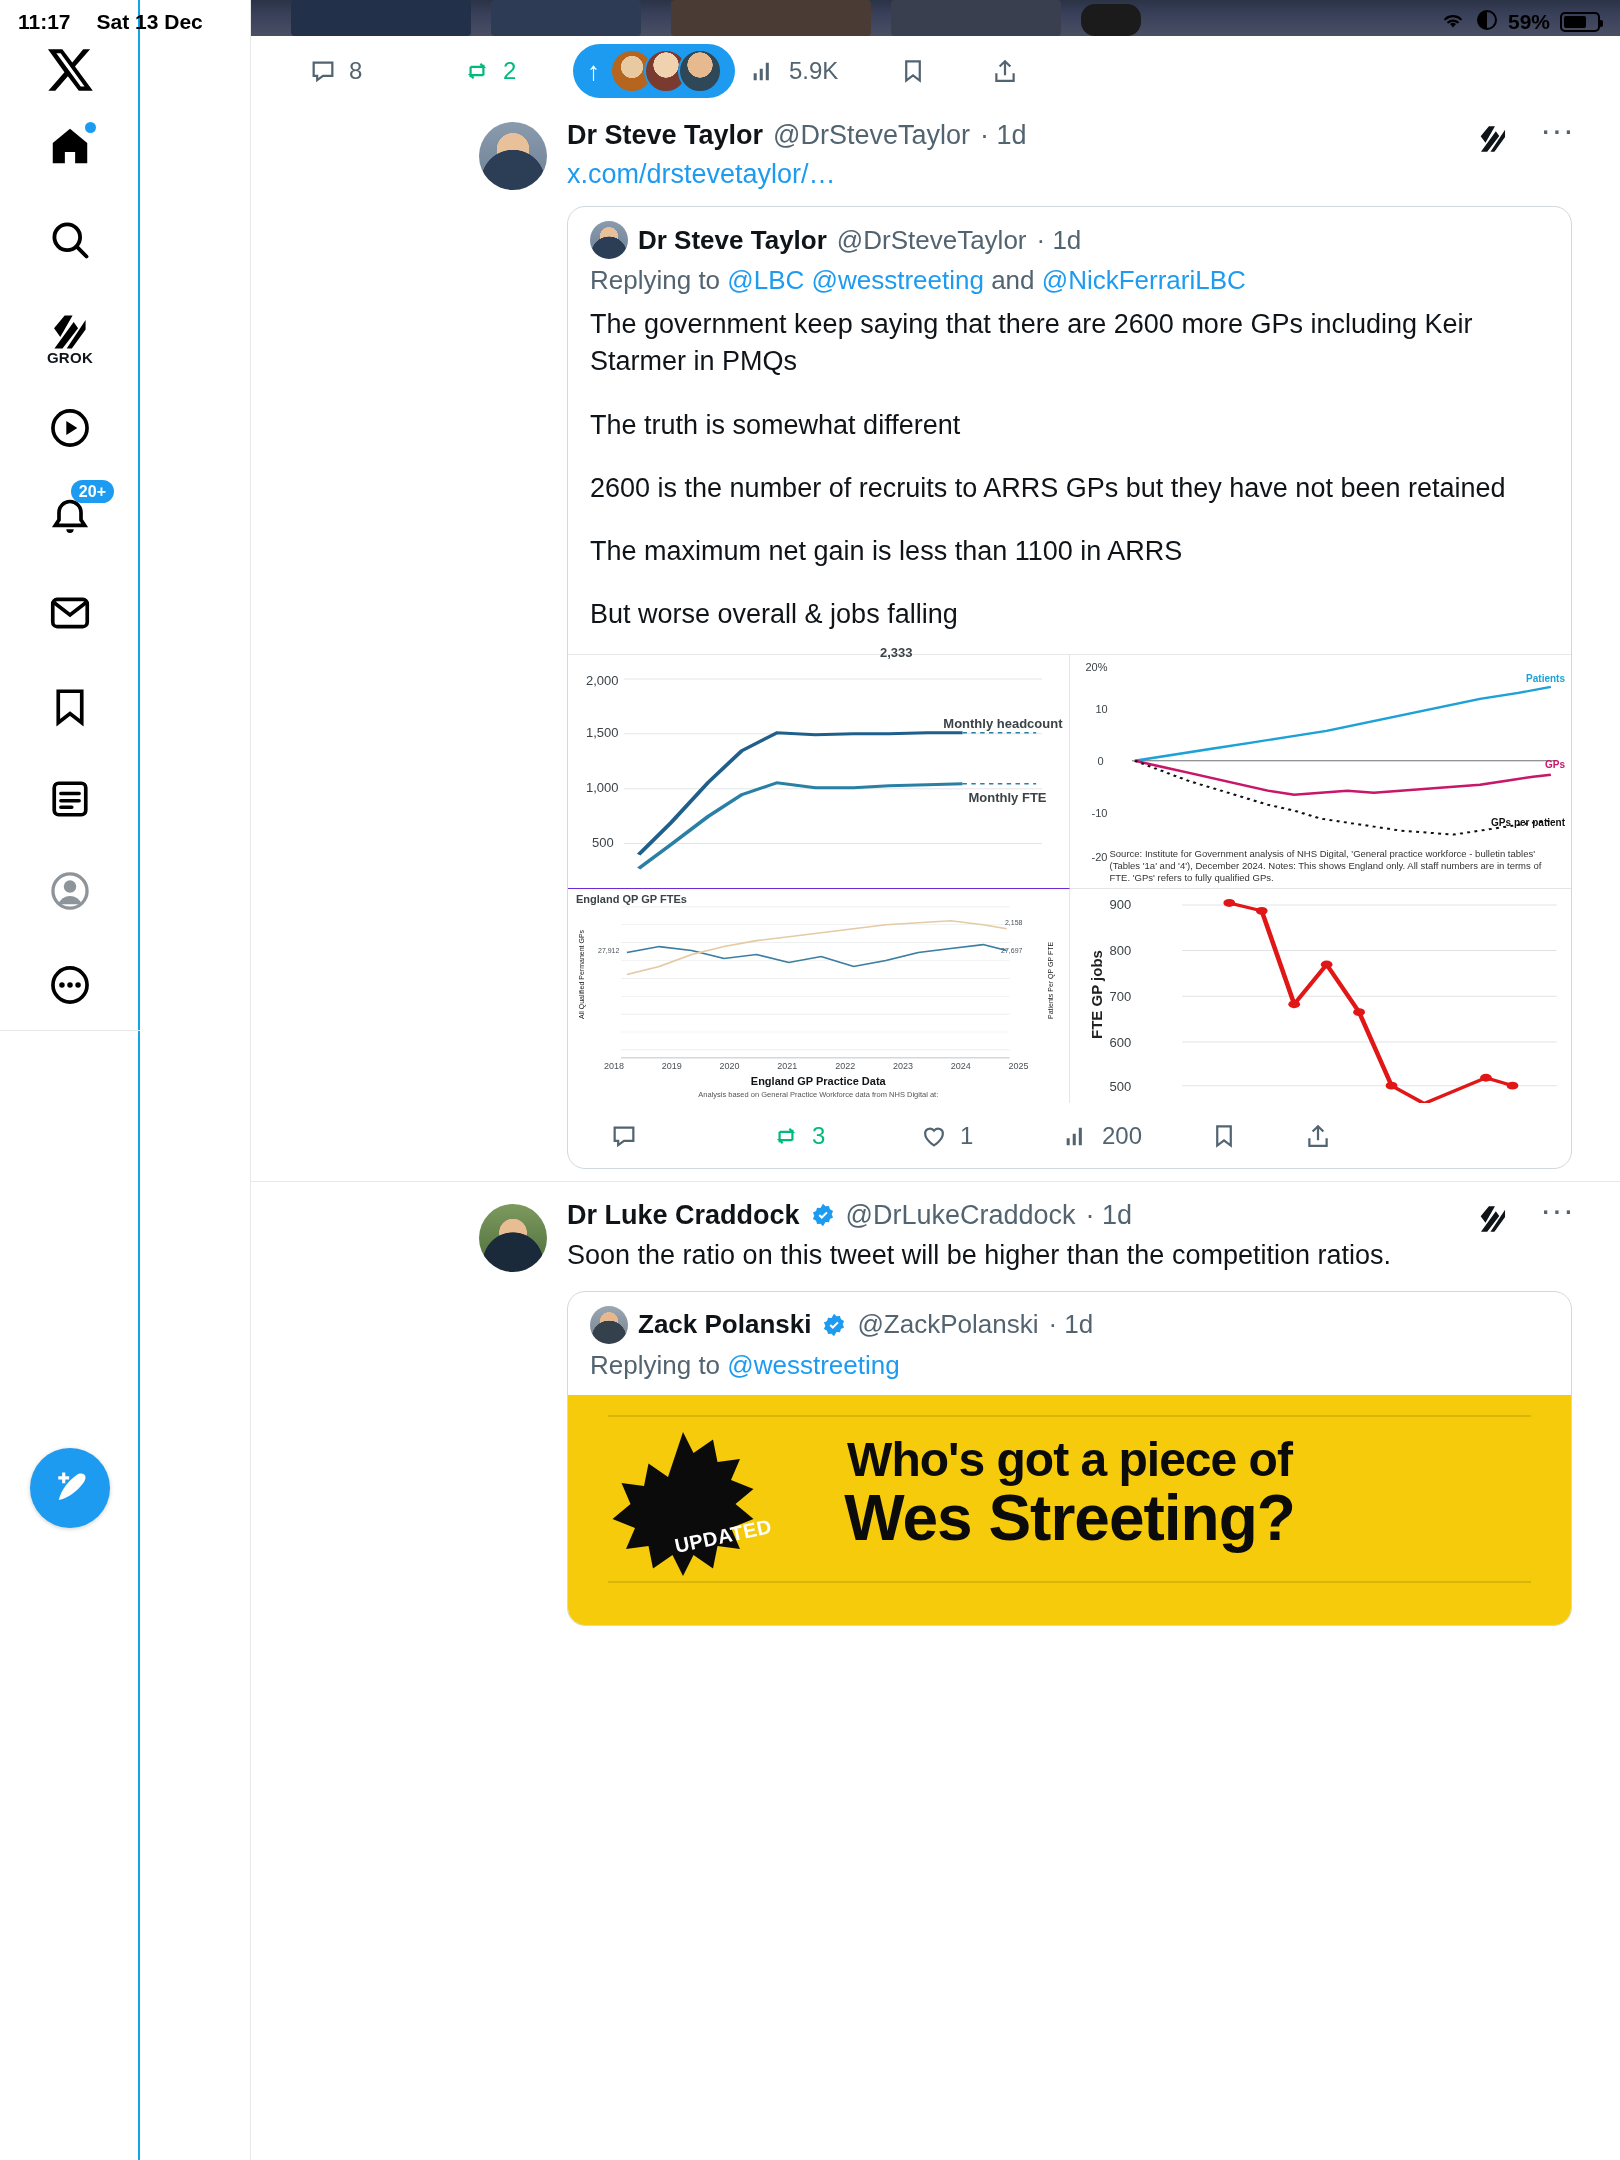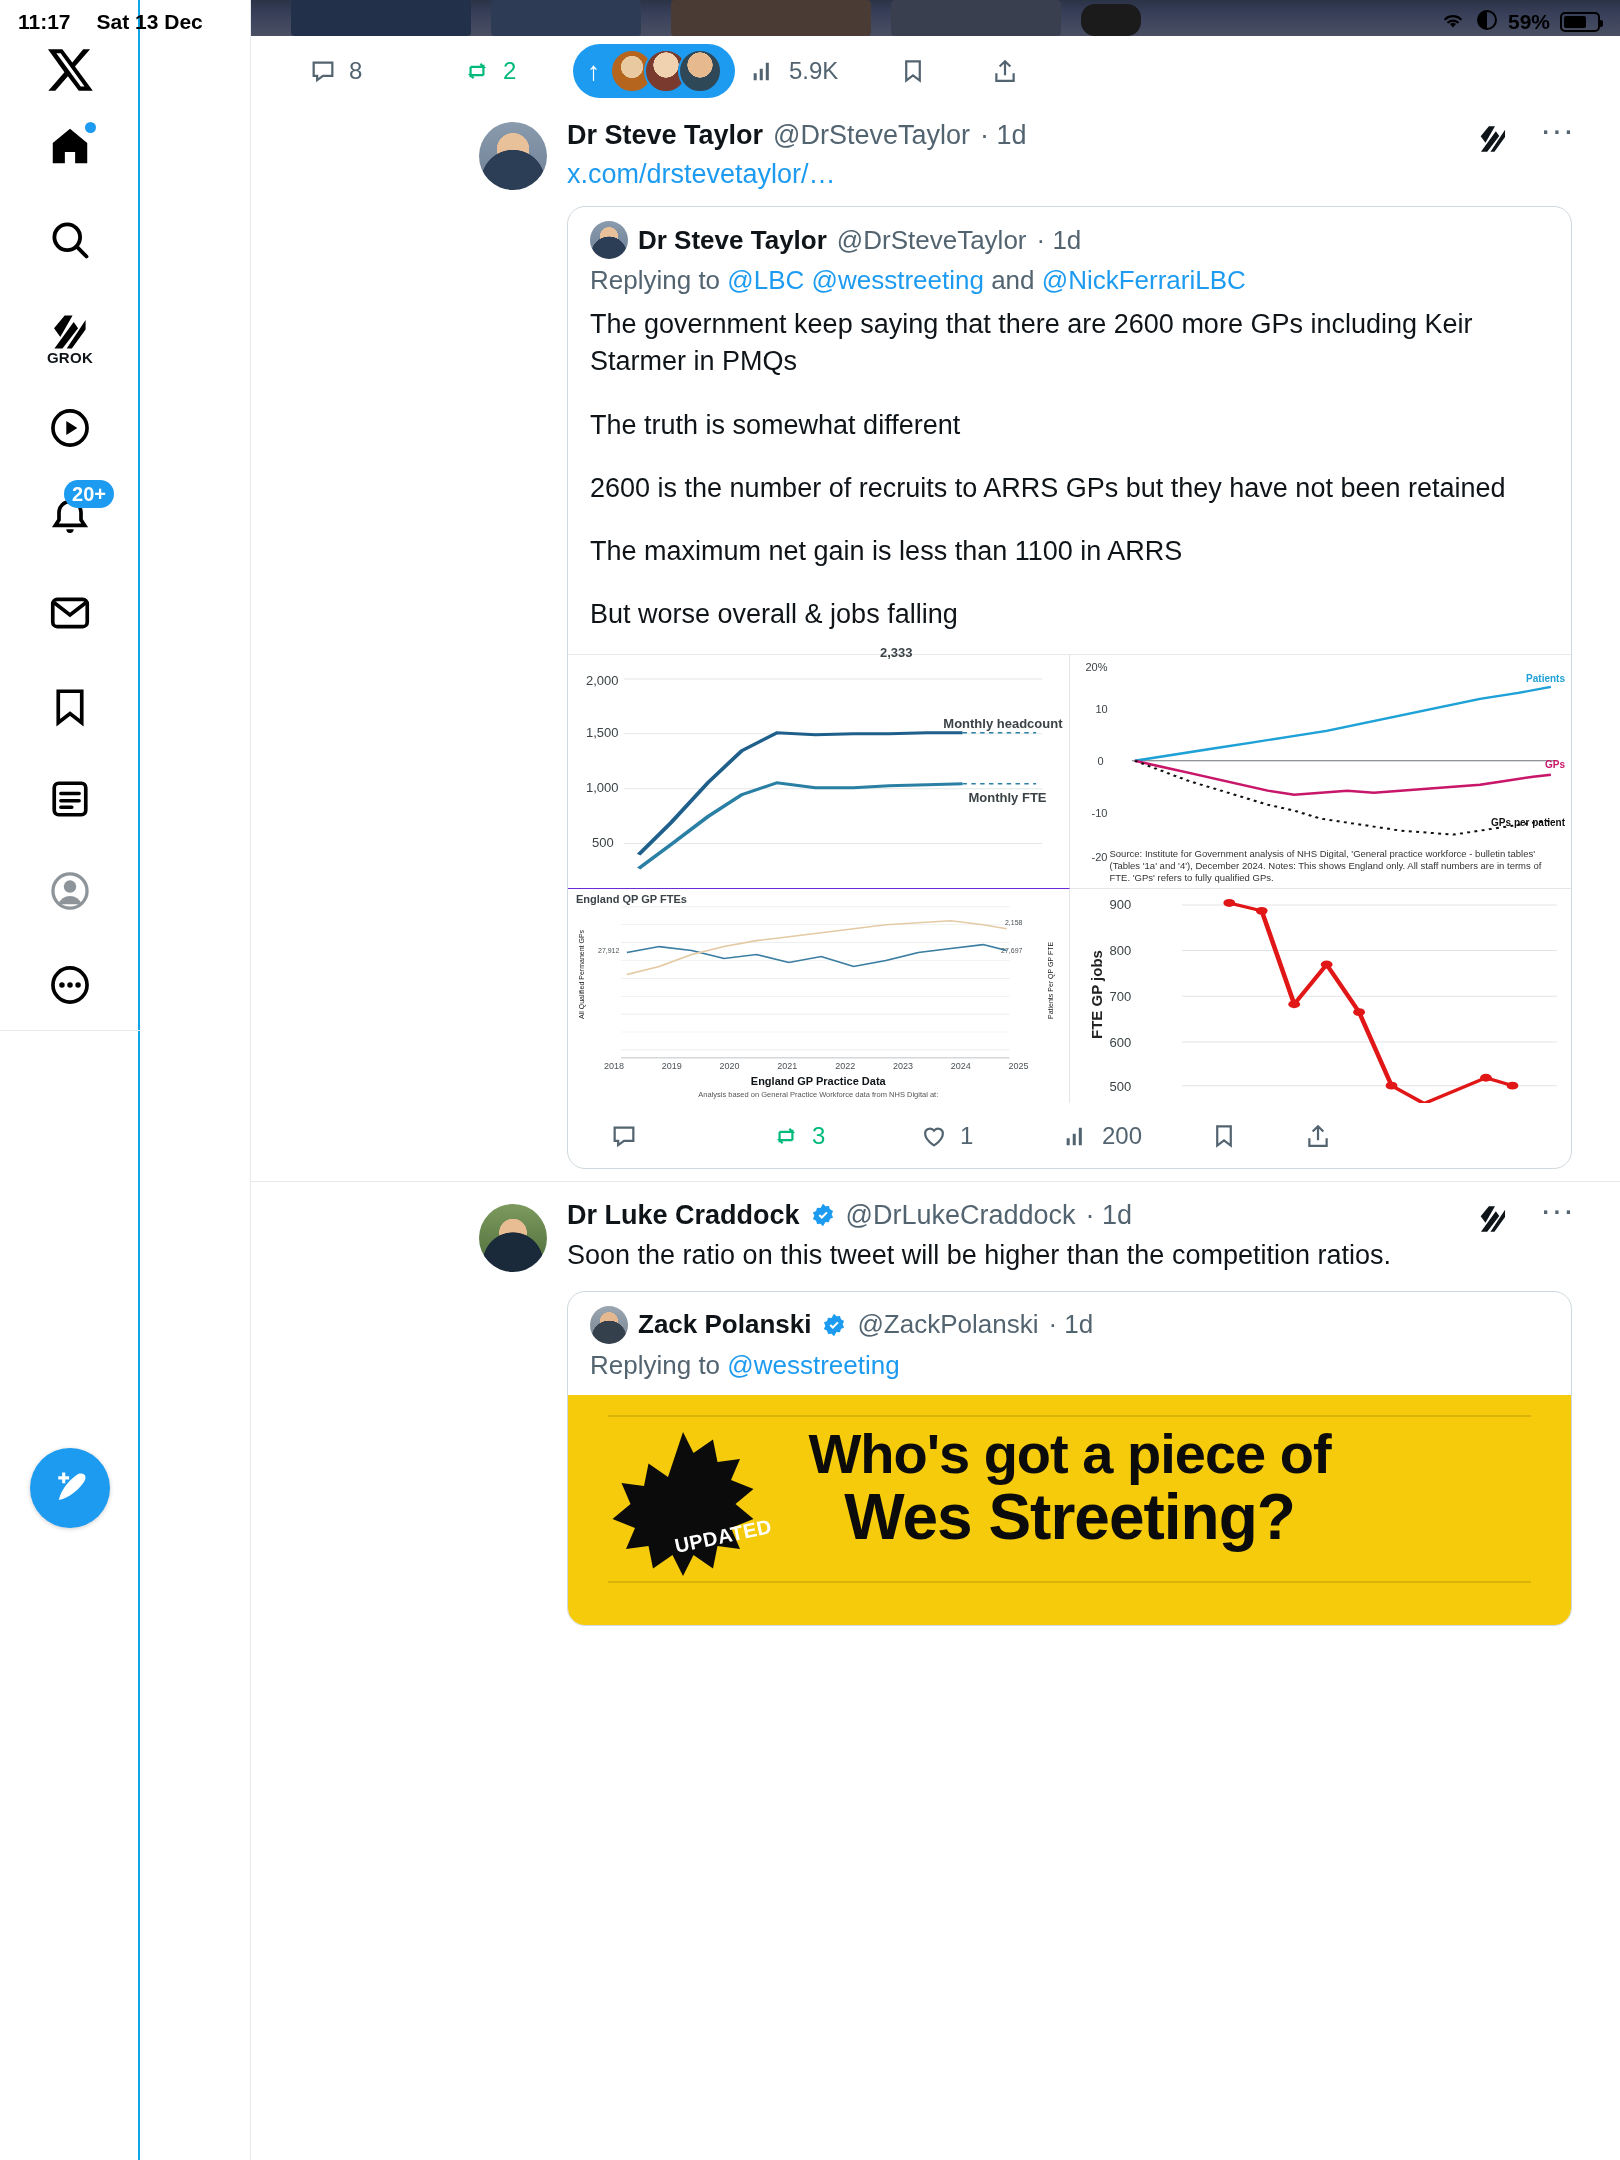--- a/index.html
+++ b/index.html
@@ -41,21 +41,21 @@
     position: absolute; left: 0; width: 140px; height: 92px;
     display: flex; align-items: center; justify-content: center;
   }
   .rail-item svg { display: block; }
   .badge-dot {
     position: absolute; width: 11px; height: 11px; border-radius: 50%;
     background: #1d9bf0; top: 22px; right: 44px;
   }
   .badge-count {
     position: absolute; top: 8px; right: 26px;
-    background: #1d9bf0; color: #fff; font-size: 20px; font-weight: 700;
+    background: #1d9bf0; color: #fff; font-size: 16px; font-weight: 700;
     border-radius: 14px; padding: 2px 8px; line-height: 1.2;
   }
   .rail-sep { position: absolute; left: 0; top: 1030px; width: 140px; height: 1px; background: #e6e9ea; }
   .grok-label { position: absolute; bottom: 12px; left: 0; width: 140px; text-align: center;
     font-size: 15px; font-weight: 700; letter-spacing: .3px; }
   .compose-btn {
     position: absolute; left: 30px; top: 1448px; width: 80px; height: 80px;
     background: #1d9bf0; border-radius: 50%; display: flex; align-items: center; justify-content: center;
     box-shadow: 0 1px 4px rgba(0,0,0,.2);
   }
@@ -165,21 +165,21 @@
   .sep { height: 1px; background: #e6e9ea; }
 
   
   .poster { width: 100%; background: #f5cb0c; position: relative; overflow: hidden; }
   .poster-line { position:absolute; left:40px; right:40px; height:2px; background:#d9b50a; }
   .badge-star { position: absolute; left: 40px; top: 34px; width: 150px; height: 150px; }
   .poster-text {
     text-align: center; font-family: "Liberation Sans", sans-serif; font-weight: 700;
     color: #0b0b0b; letter-spacing: -1px;
   }
-  .pt1 { font-size: 56px; line-height: 1.05; padding-top: 30px; }
+  .pt1 { font-size: 48px; line-height: 1.05; padding-top: 40px; }
   .pt2 { font-size: 64px; line-height: 1.05; }
   .updated {
     position: absolute; left: 66px; top: 96px; color: #fff; font-size: 20px; font-weight: 700;
     transform: rotate(-12deg); letter-spacing: .5px;
   }
 </style>
 </head>
 <body>
 
 <div class="screen">

